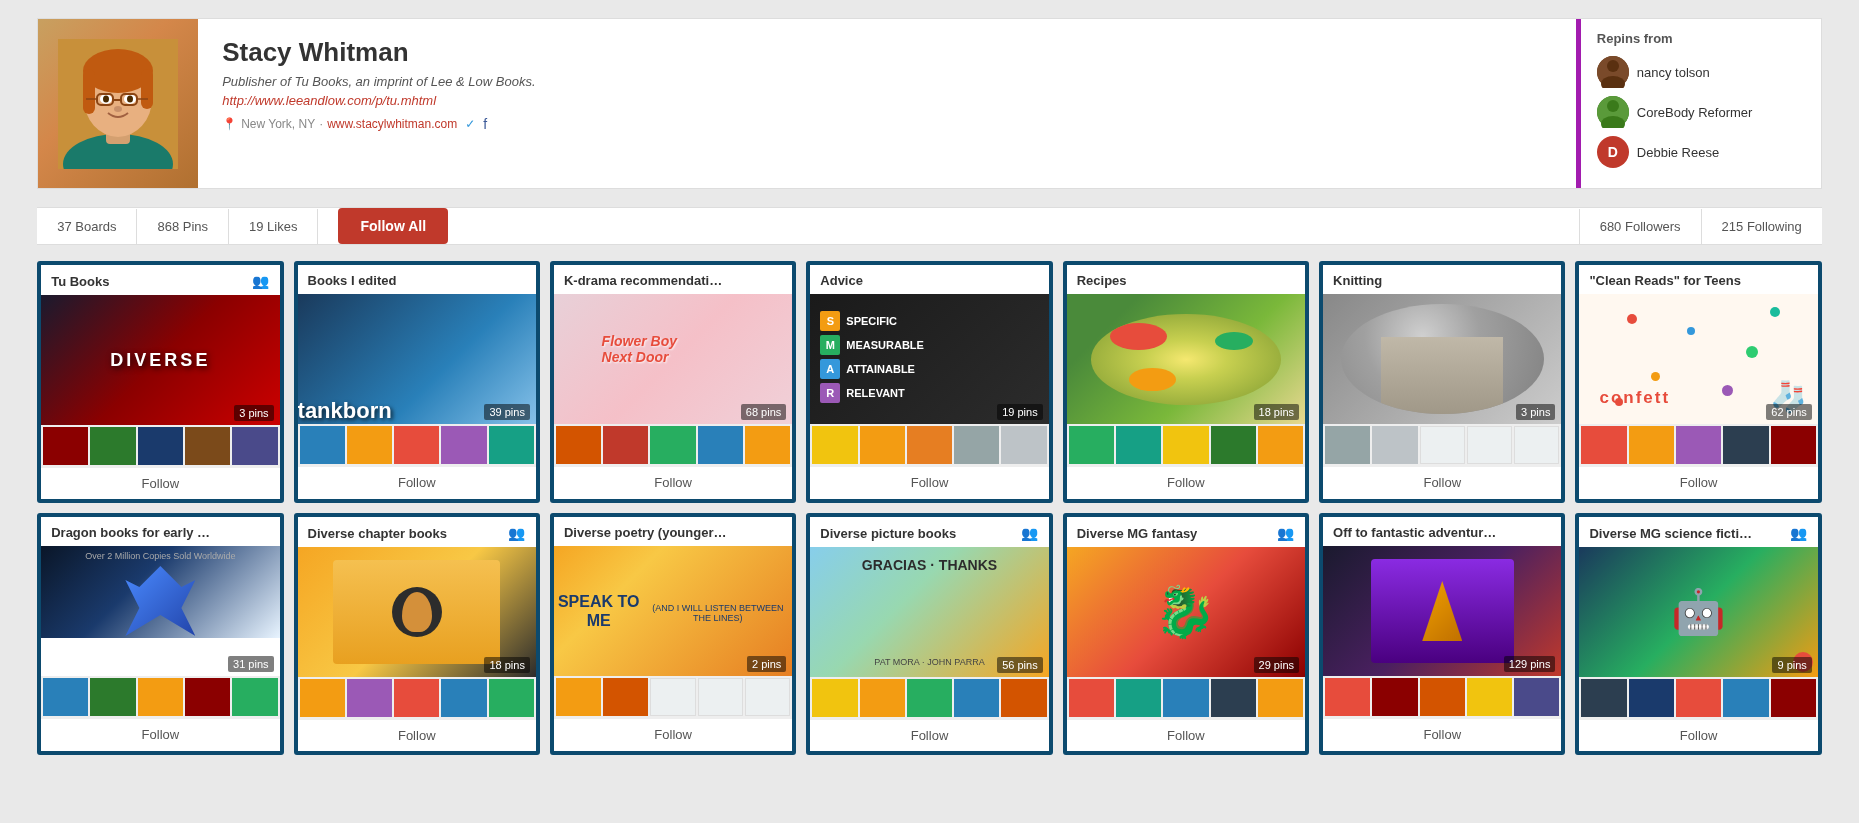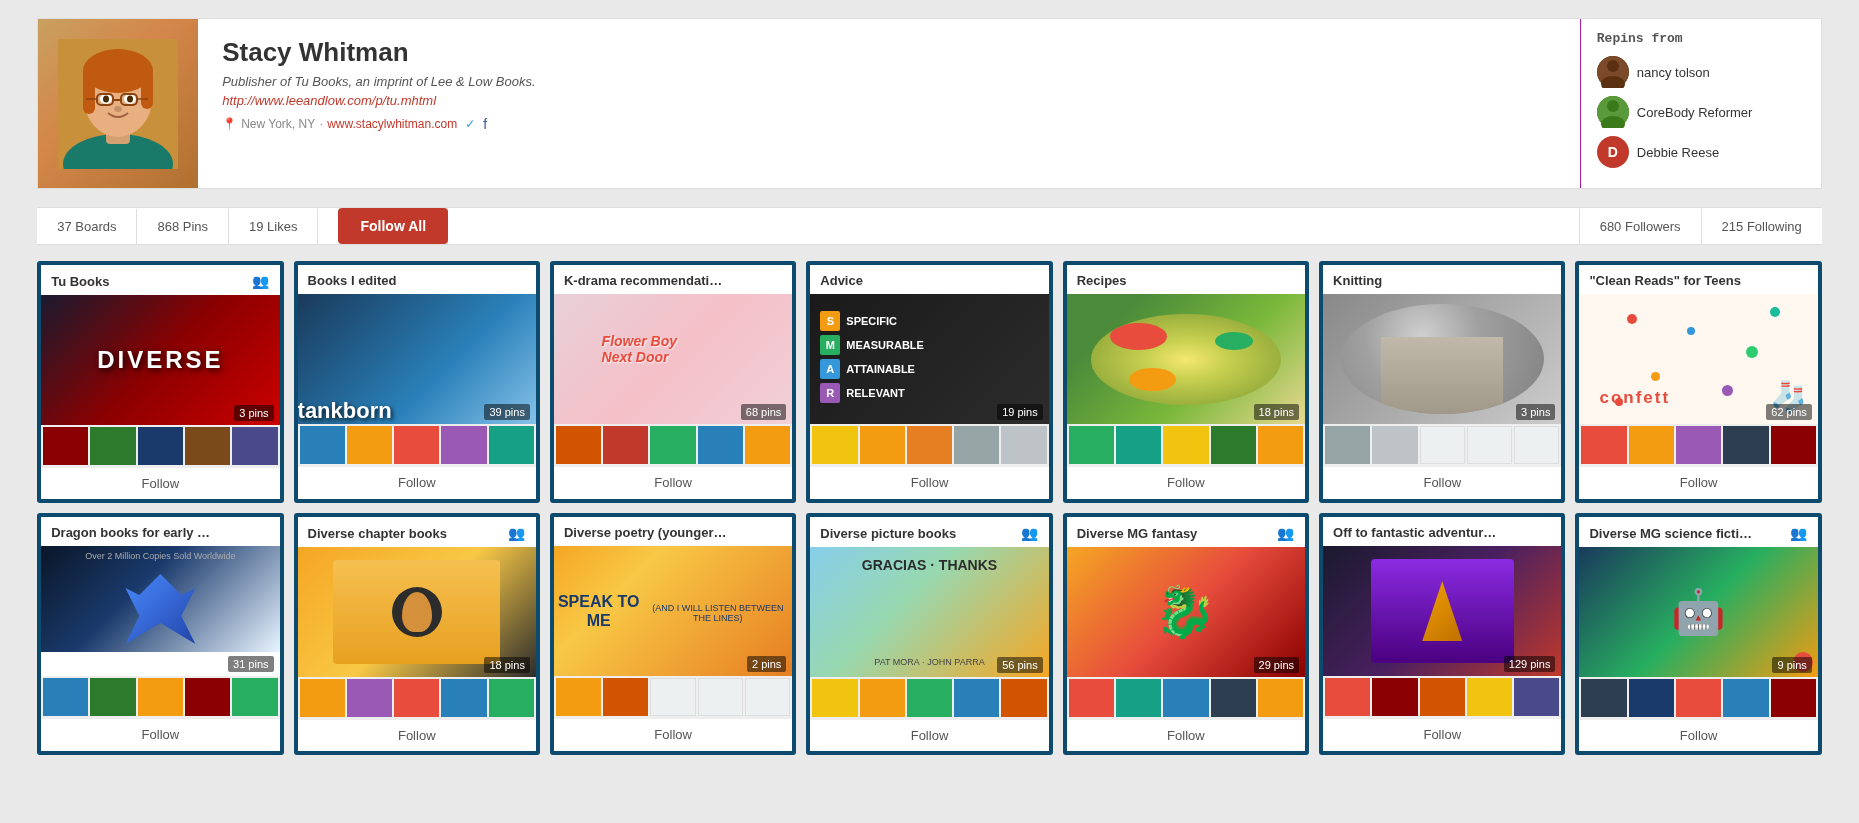--- a/index.html
+++ b/index.html
@@ -22,21 +22,21 @@
       display: flex;
       align-items: center;
       justify-content: center;
       flex-shrink: 0;
       overflow: hidden;
     }
 
     .profile-info {
       flex: 1;
       padding: 18px 24px;
-      border-right: 1px solid #a21caf;
+      border-right: 5px solid #a21caf;
     }
     .profile-name {
       font-size: 26px;
       font-weight: bold;
       color: #333;
       margin-bottom: 6px;
     }
     .profile-bio {
       color: #555;
       font-size: 13px;
@@ -55,21 +55,20 @@
     .repins-section {
       width: 240px;
       padding: 12px 16px;
       flex-shrink: 0;
     }
     .repins-title {
       font-weight: bold;
       font-size: 13px;
       color: #555;
       margin-bottom: 10px;
-      font-family: Liberation Mono, monospace;
     }
     .repin-item {
       display: flex;
       align-items: center;
       gap: 8px;
       margin-bottom: 8px;
     }
     .repin-avatar {
       width: 32px;
       height: 32px;
@@ -424,21 +423,21 @@
 
 <div class="boards-grid" style="margin-bottom:10px;">
 
   <div class="board-card">
     <div class="board-header">
       <span class="board-title">Tu Books</span>
       <span class="board-collab-icon">👥</span>
     </div>
     <div class="board-main-img-wrap">
       <div class="img-block tu-books-main" style="display:flex;align-items:center;justify-content:center;">
-        <span style="color:white;font-size:24px;font-weight:900;letter-spacing:3px;text-shadow:2px 2px 6px rgba(0,0,0,0.9);">DIVERSE</span>
+        <span style="color:white;font-size:18px;font-weight:900;letter-spacing:3px;text-shadow:2px 2px 6px rgba(0,0,0,0.9);">DIVERSE</span>
       </div>
       <div class="board-pin-count">3 pins</div>
     </div>
     <div class="board-thumbs">
       <div class="thumb t1"></div>
       <div class="thumb t2"></div>
       <div class="thumb t3"></div>
       <div class="thumb t4"></div>
       <div class="thumb t5"></div>
     </div>
@@ -600,21 +599,21 @@
   </div>
 </div>
 
 <div class="boards-grid" style="margin-bottom:20px;">
 
   <div class="board-card">
     <div class="board-header">
       <span class="board-title">Dragon books for early reade...</span>
     </div>
     <div class="board-main-img-wrap">
-      <div class="img-block dragon-main" style="height:106px; position:relative; display:flex; align-items:center; justify-content:center;">
+      <div class="img-block dragon-main" style="height:92px; position:relative; display:flex; justify-content:center;">
         <div style="position:absolute;top:5px;left:5px;right:5px;font-size:9px;color:#aaa;text-align:center;">Over 2 Million Copies Sold Worldwide</div>
         <div style="width:70px;height:70px;background:linear-gradient(135deg,#4a8aff,#2244aa); clip-path: polygon(50% 0%, 80% 30%, 100% 20%, 80% 60%, 100% 100%, 50% 70%, 0% 100%, 20% 60%, 0% 20%, 20% 30%);margin-top:20px;"></div>
       </div>
       <div class="board-pin-count">31 pins</div>
     </div>
     <div class="board-thumbs">
       <div class="thumb t6"></div>
       <div class="thumb t2"></div>
       <div class="thumb t8"></div>
       <div class="thumb t1"></div>

